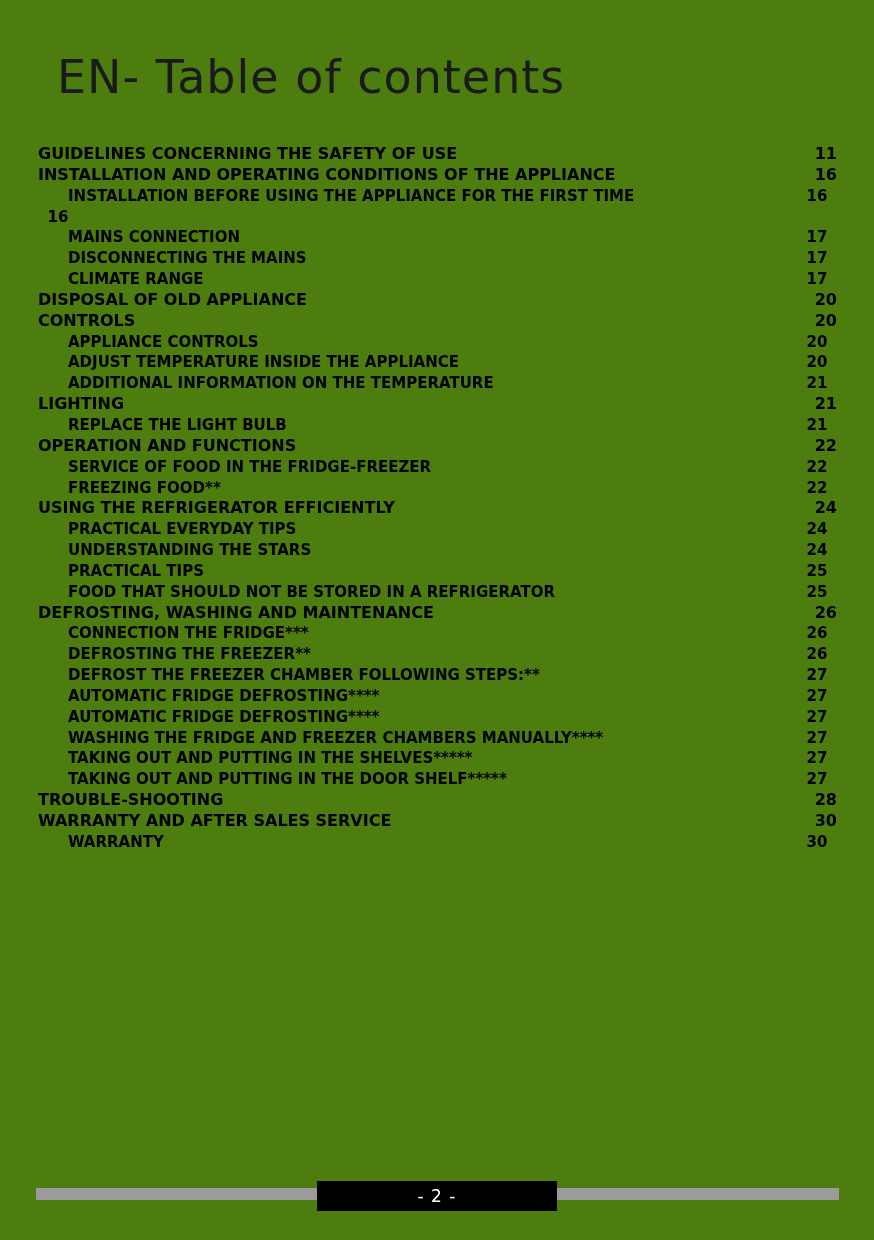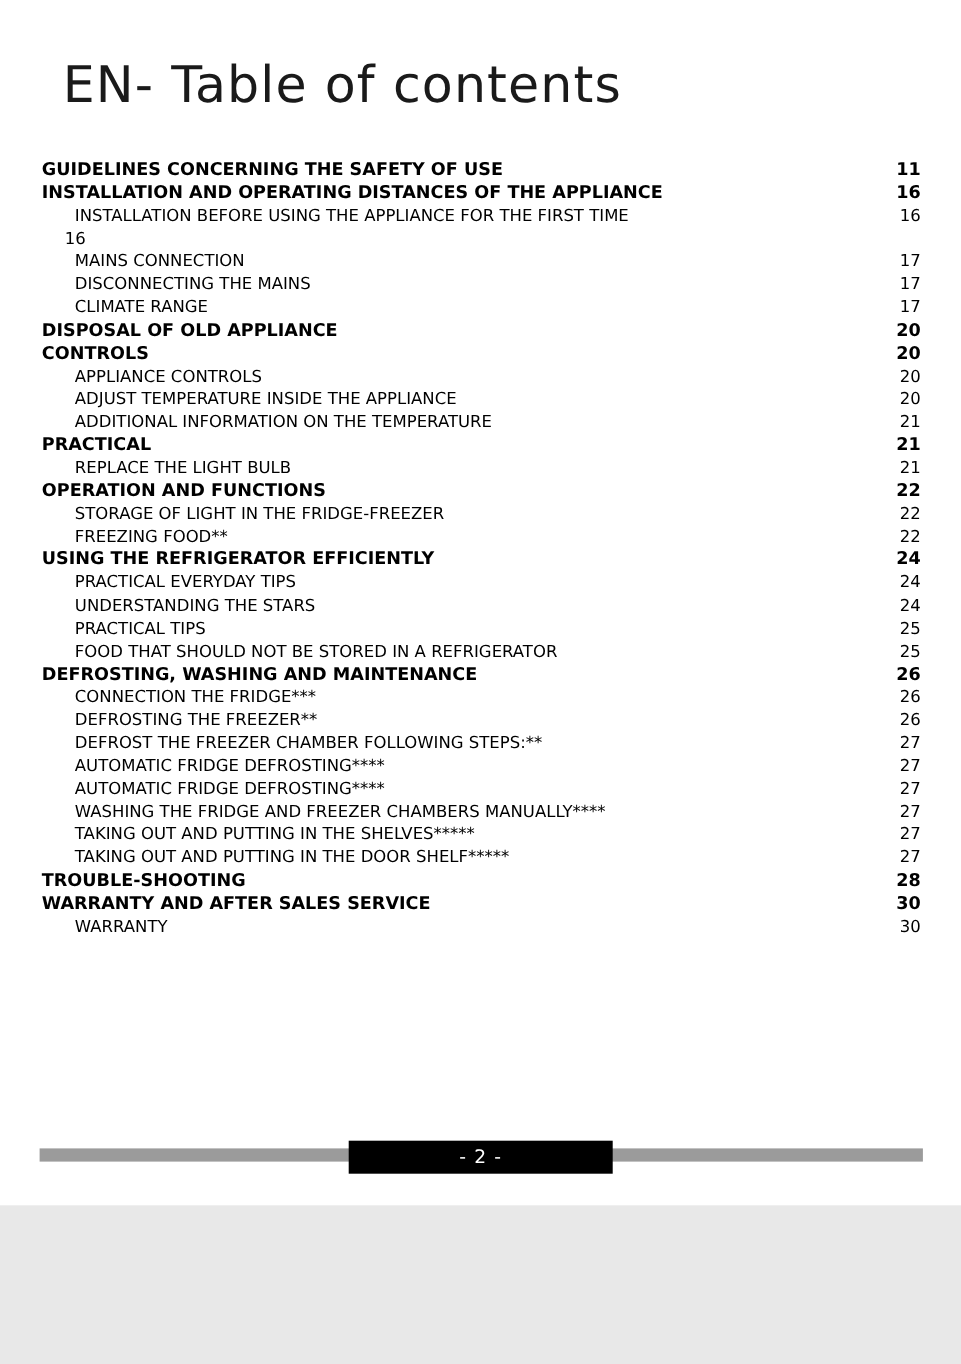--- a/index.html
+++ b/index.html
@@ -1,21 +1,21 @@
 <!DOCTYPE html>
 <html><head>
 <meta charset="utf-8">
 <style>
   html, body { margin: 0; padding: 0; background: #e8e8e8; }
   .page {
     position: relative;
     width: 874px;
-    height: 1096px;
+    height: 1240px;
     margin: 0 auto;
-    background: #ffffff;
+    background: #4d7c0f;
     font-family: "DejaVu Sans", "Liberation Sans", sans-serif;
     color: #000000;
     overflow: hidden;
     box-sizing: border-box;
   }
   .doc-title {
     margin: 0;
     position: absolute;
     left: 57px;
     top: 50px;
@@ -39,22 +39,23 @@
     line-height: 20.85px;
     white-space: nowrap;
   }
   .toc-row.level-1 .toc-label,
   .toc-row.level-1 .toc-page {
     font-weight: 700;
     font-size: 16px;
   }
   .toc-row.level-2 .toc-label,
   .toc-row.level-2 .toc-page {
-    font-weight: 400;
+    font-weight: 700;
     font-size: 15px;
+    text-align: center;
   }
   .toc-row.level-2 .toc-label {
     padding-left: 30px;
   }
   .toc-page {
     text-align: right;
     min-width: 40px;
   }
   .footer-bar {
     position: absolute;
@@ -87,21 +88,21 @@
 <div class="page">
 
   <h1 class="doc-title">EN- Table of contents</h1>
 
   <div class="toc" id="toc-list">
       <div class="toc-row level-1">
         <span class="toc-label">GUIDELINES CONCERNING THE SAFETY OF USE</span>
         <span class="toc-page">11</span>
       </div>
       <div class="toc-row level-1">
-        <span class="toc-label">INSTALLATION AND OPERATING DISTANCES OF THE APPLIANCE</span>
+        <span class="toc-label">INSTALLATION AND OPERATING CONDITIONS OF THE APPLIANCE</span>
         <span class="toc-page">16</span>
       </div>
       <div class="toc-row level-2">
         <span class="toc-label">INSTALLATION BEFORE USING THE APPLIANCE FOR THE FIRST TIME</span>
         <span class="toc-page">16</span>
       </div>
       <div class="toc-row level-2">
         <span class="toc-page">16</span>
       </div>
       <div class="toc-row level-2">
@@ -130,33 +131,33 @@
       </div>
       <div class="toc-row level-2">
         <span class="toc-label">ADJUST TEMPERATURE INSIDE THE APPLIANCE</span>
         <span class="toc-page">20</span>
       </div>
       <div class="toc-row level-2">
         <span class="toc-label">ADDITIONAL INFORMATION ON THE TEMPERATURE</span>
         <span class="toc-page">21</span>
       </div>
       <div class="toc-row level-1">
-        <span class="toc-label">PRACTICAL</span>
+        <span class="toc-label">LIGHTING</span>
         <span class="toc-page">21</span>
       </div>
       <div class="toc-row level-2">
         <span class="toc-label">REPLACE THE LIGHT BULB</span>
         <span class="toc-page">21</span>
       </div>
       <div class="toc-row level-1">
         <span class="toc-label">OPERATION AND FUNCTIONS</span>
         <span class="toc-page">22</span>
       </div>
       <div class="toc-row level-2">
-        <span class="toc-label">STORAGE OF LIGHT IN THE FRIDGE-FREEZER</span>
+        <span class="toc-label">SERVICE OF FOOD IN THE FRIDGE-FREEZER</span>
         <span class="toc-page">22</span>
       </div>
       <div class="toc-row level-2">
         <span class="toc-label">FREEZING FOOD**</span>
         <span class="toc-page">22</span>
       </div>
       <div class="toc-row level-1">
         <span class="toc-label">USING THE REFRIGERATOR EFFICIENTLY</span>
         <span class="toc-page">24</span>
       </div>

